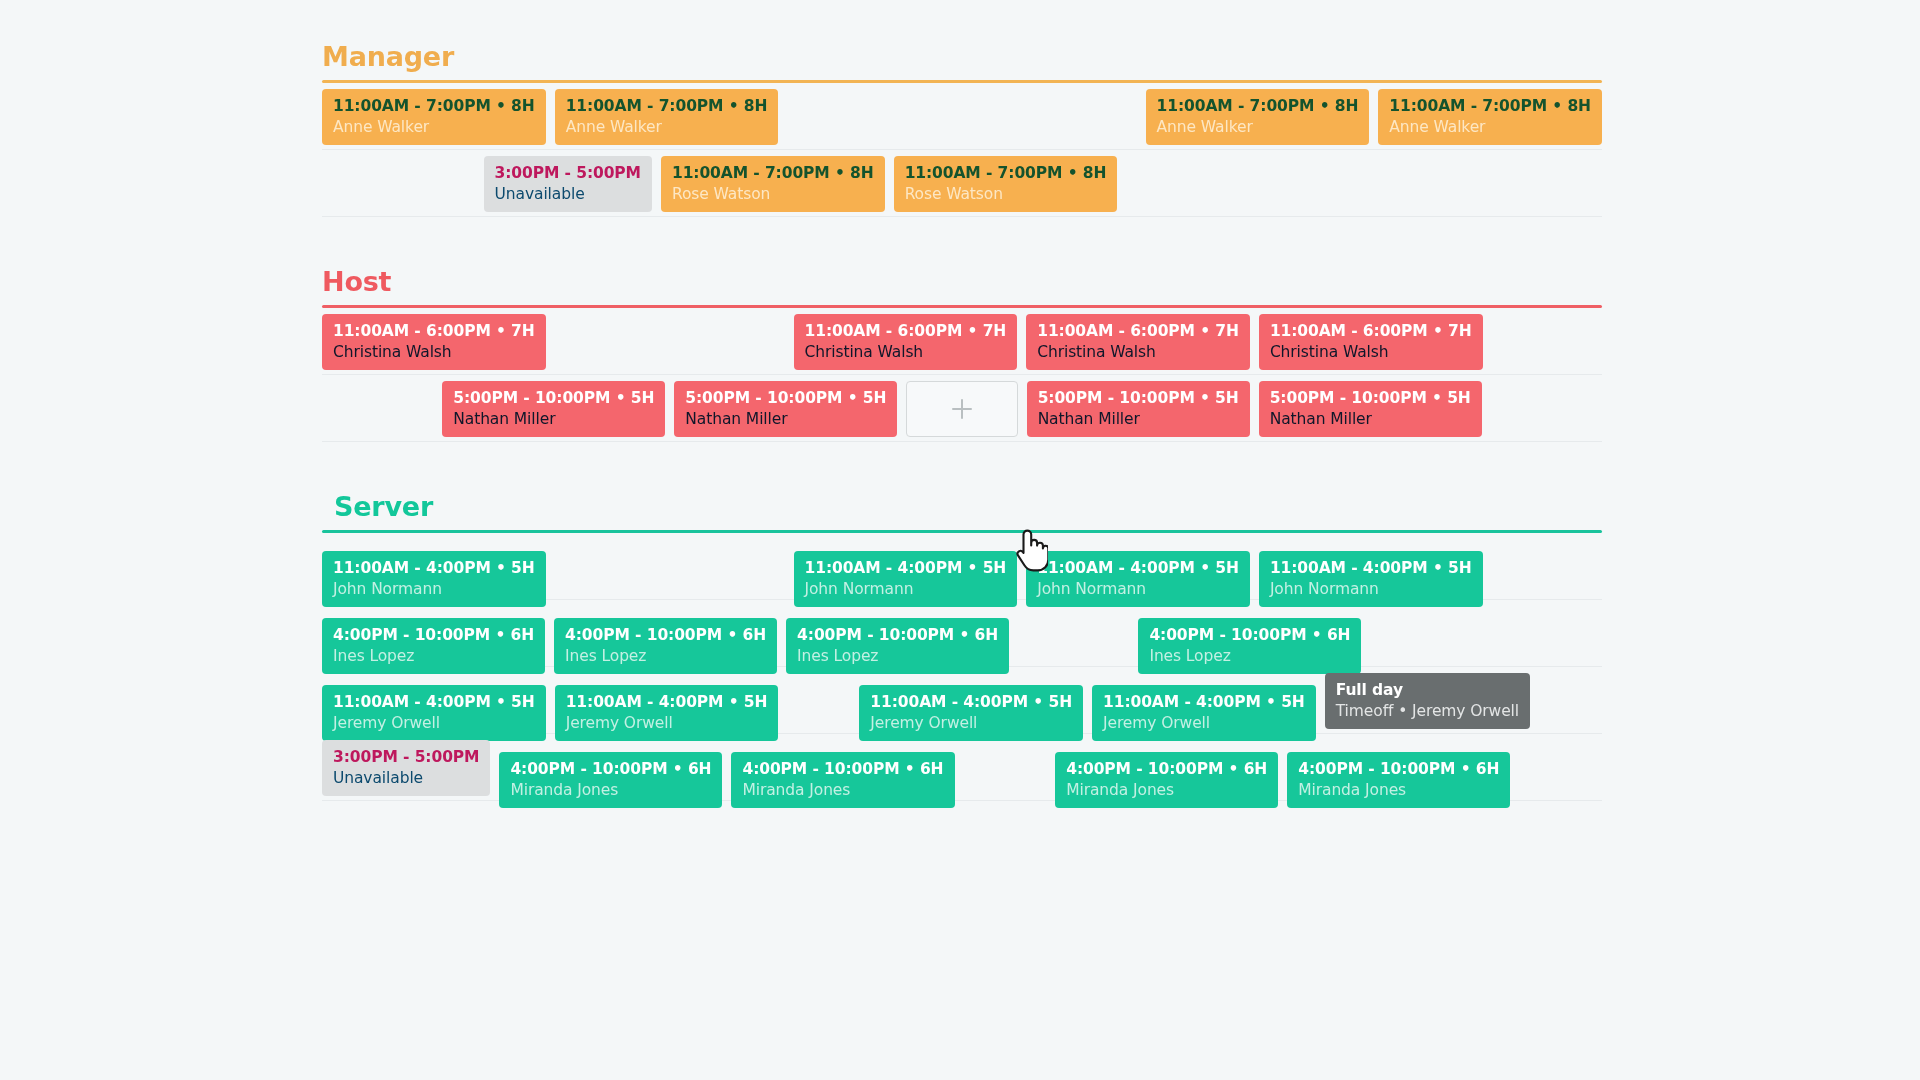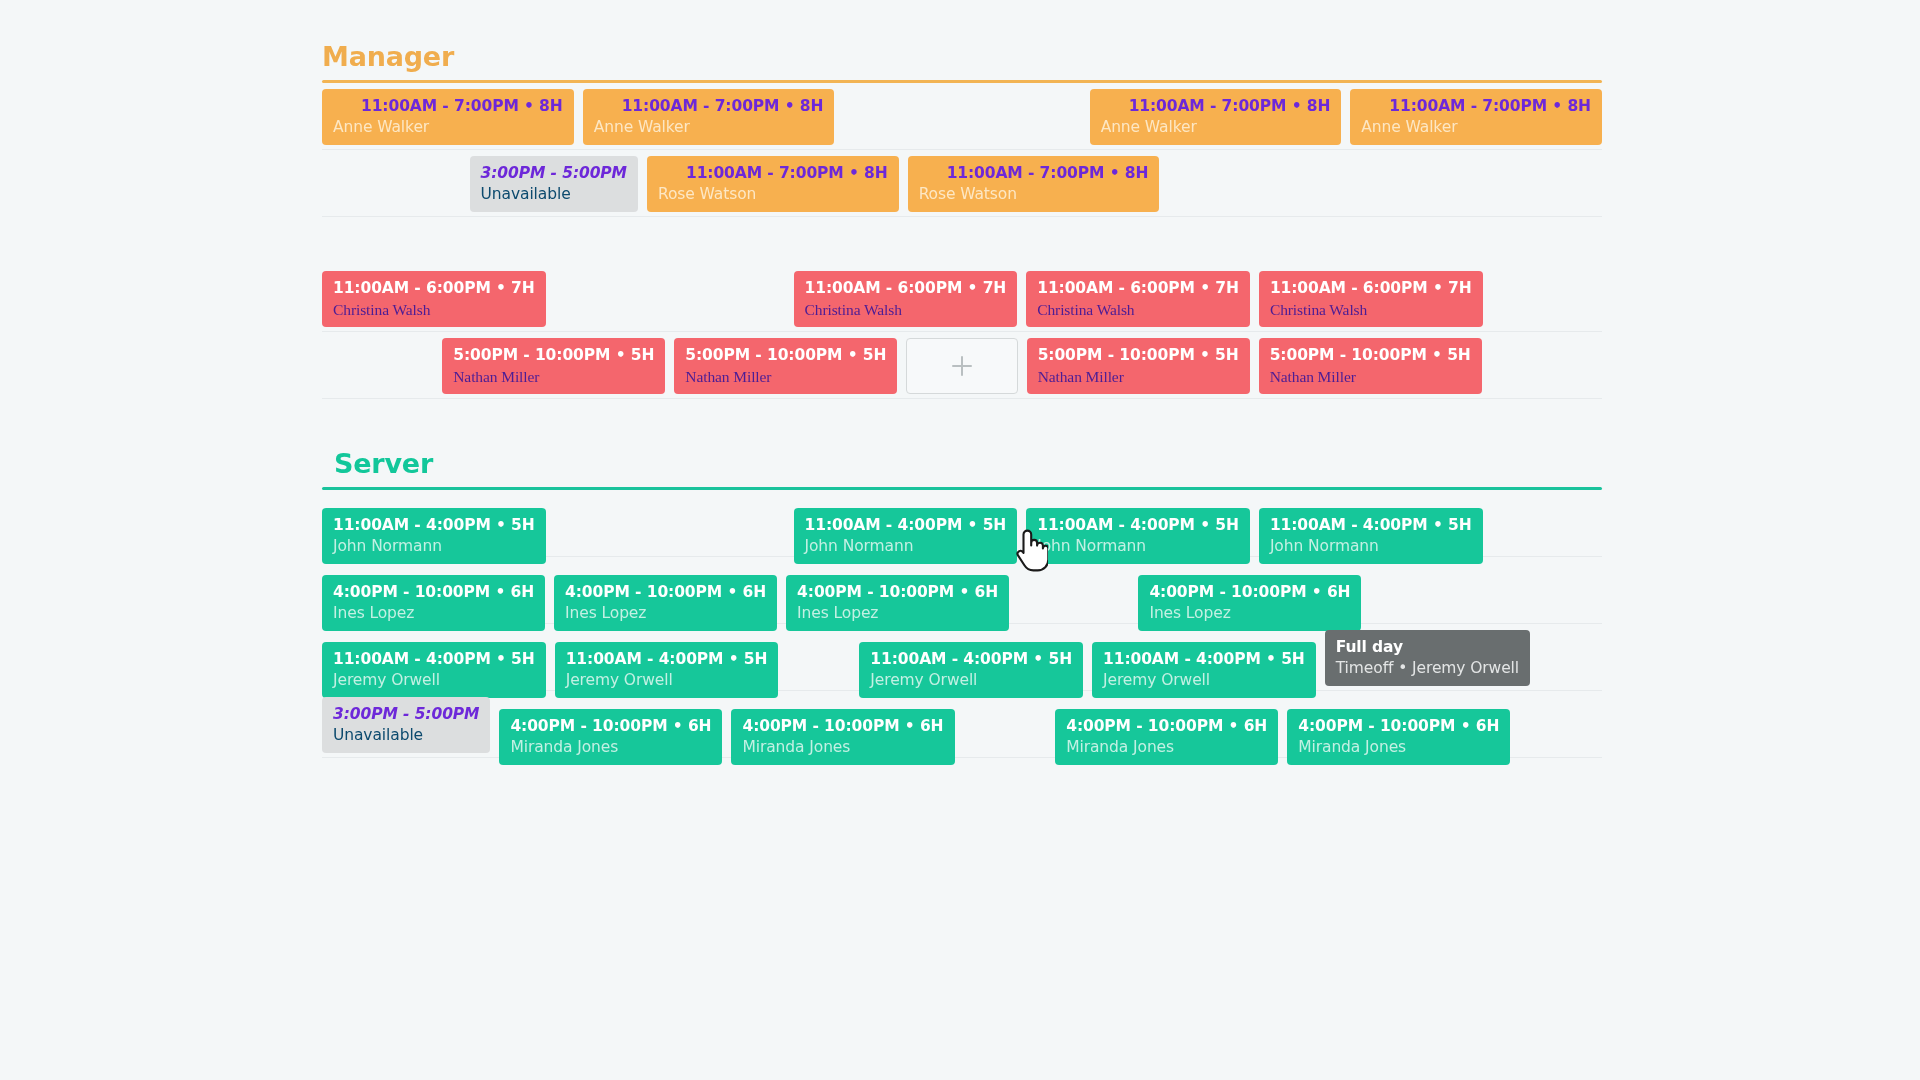--- a/index.html
+++ b/index.html
@@ -86,33 +86,33 @@
   }
   .card-name {
     font-size: 15.5px;
     font-weight: normal;
     line-height: 21px;
     white-space: nowrap;
     letter-spacing: -0.1px;
   }
 
   .card.manager { background: #f7b04f; }
-  .card.manager .card-time { color: #6d28d9; margin-left: 28px; }
+  .card.manager .card-time { color: #14532d; }
   .card.manager .card-name { color: #fde7c4; }
 
   .card.host { background: #f4666d; }
   .card.host .card-time { color: #ffffff; }
-  .card.host .card-name { color: #4c1d95; font-family: Liberation Serif, serif; }
+  .card.host .card-name { color: #0f172a; }
 
   .card.server { background: #16c79a; margin-top: 25px; }
   .card.server .card-time { color: #ffffff; }
   .card.server .card-name { color: #c3f0e3; }
 
   .card.unavailable { background: #dcdedf; }
-  .card.unavailable .card-time { color: #6d28d9; font-style: italic; }
+  .card.unavailable .card-time { color: #be185d; }
   .card.unavailable .card-name { color: #0c4a6e; }
 
   .card.timeoff { background: #696e6f; }
   .card.timeoff .card-time { color: #ffffff; }
   .card.timeoff .card-name { color: #e3e5e5; }
 
   
   .empty-slot {
     width: 100%;
     height: 56px;
@@ -213,20 +213,24 @@
               </div>
             </div>
             <div class="cell"></div>
             <div class="cell"></div>
             <div class="cell"></div>
           </div>
         </div>
       </div>
       <div class="spacer-gap"></div>
       <div class="group group-host">
+        <div class="group-head">
+          <div class="group-title">Host</div>
+          <div class="group-rule"></div>
+        </div>
         <div class="rows">
           <div class="row">
             <div class="cell">
               <div class="card host">
                 <div class="card-time">11:00AM - 6:00PM • 7H</div>
                 <div class="card-name">Christina Walsh</div>
               </div>
             </div>
             <div class="cell"></div>
             <div class="cell"></div>

